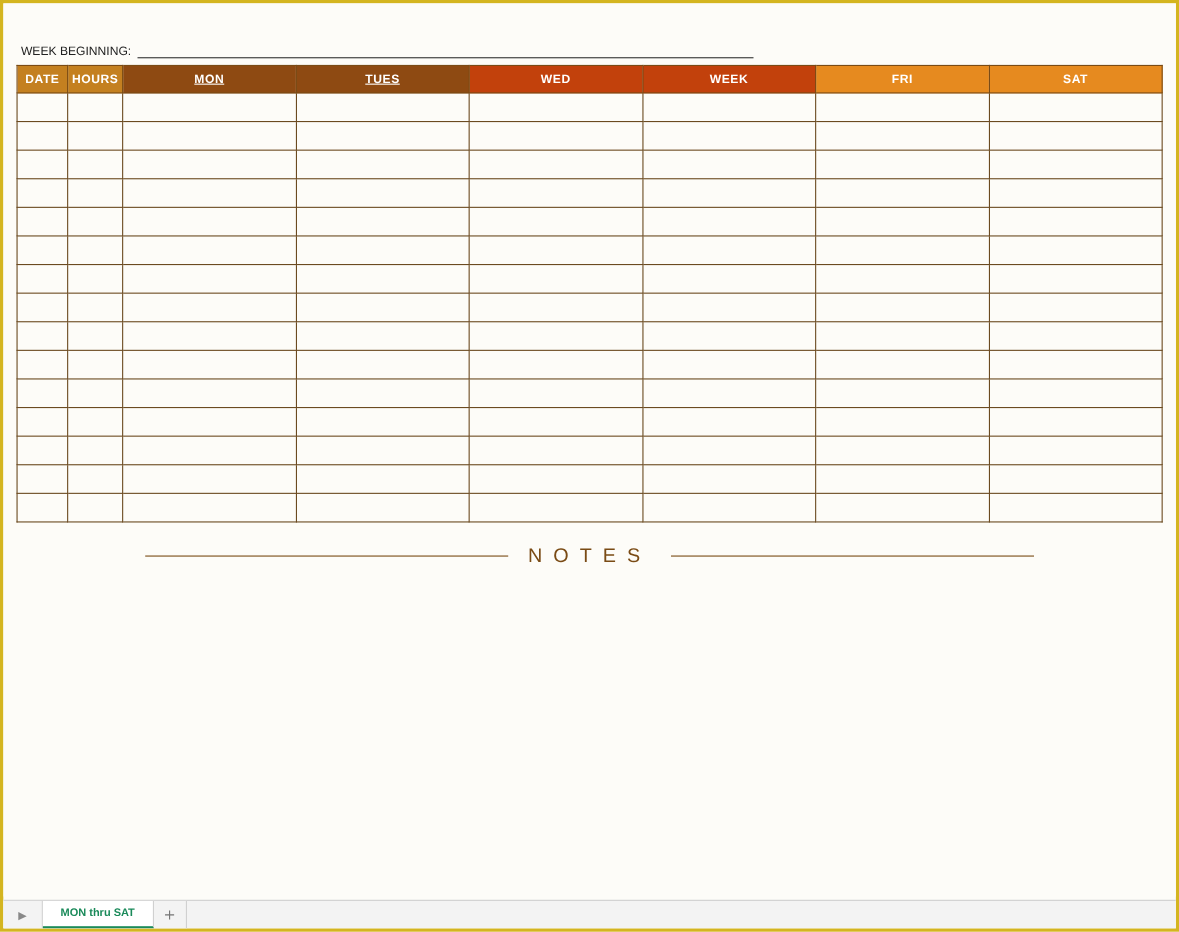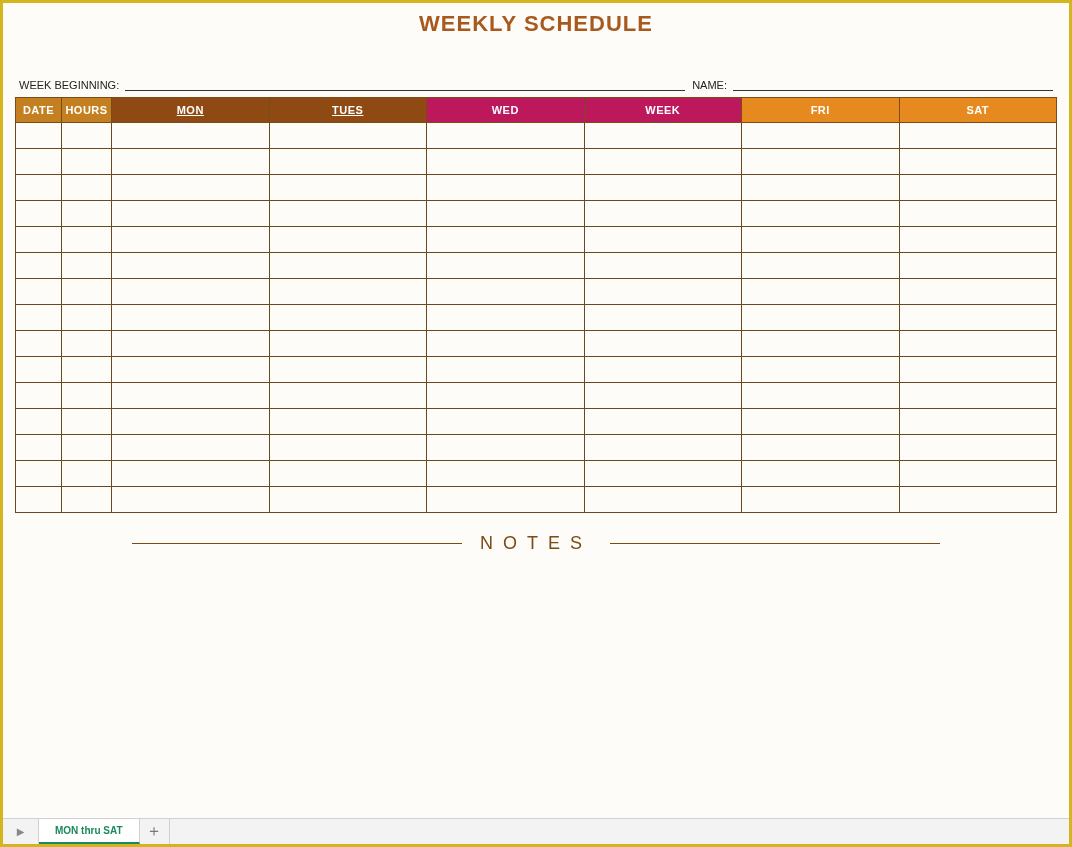--- a/index.html
+++ b/index.html
@@ -58,21 +58,21 @@
     color: #fff;
     font-weight: bold;
     font-size: 11px;
     padding: 6px 2px;
     border: 1px solid #7a4b15;
     text-align: center;
     letter-spacing: 0.5px;
   }
   th.h-date, th.h-hours { background: #c48020; }
   th.h-mon,  th.h-tues  { background: #8e4a12; text-decoration: underline; }
-  th.h-wed,  th.h-thurs { background: #be185d; }
+  th.h-wed,  th.h-thurs { background: #c2410c; }
   th.h-fri,  th.h-sat   { background: #e68a1f; }
 
   table.schedule td {
     border: 1px solid #6b4a20;
     height: 26px;
     background: #fdfcf8;
   }
 
   .notes-wrap {
     display: flex;
@@ -132,29 +132,24 @@
     color: #777;
     font-size: 16px;
     border-right: 1px solid #d0d0d0;
     background: #f3f3f3;
   }
 </style>
 </head>
 <body>
 
 <div class="sheet-area">
-  <div class="title">WEEKLY SCHEDULE</div>
 
   <div class="meta-row">
     <div class="meta-field meta-left">
       <span>WEEK BEGINNING:</span>
-      <span class="line"></span>
-    </div>
-    <div class="meta-field meta-right">
-      <span>NAME:</span>
       <span class="line"></span>
     </div>
   </div>
 
   <table class="schedule">
     <colgroup>
       <col class="c-date">
         <col class="c-hours">
       <col class="c-day">
         <col class="c-day">

